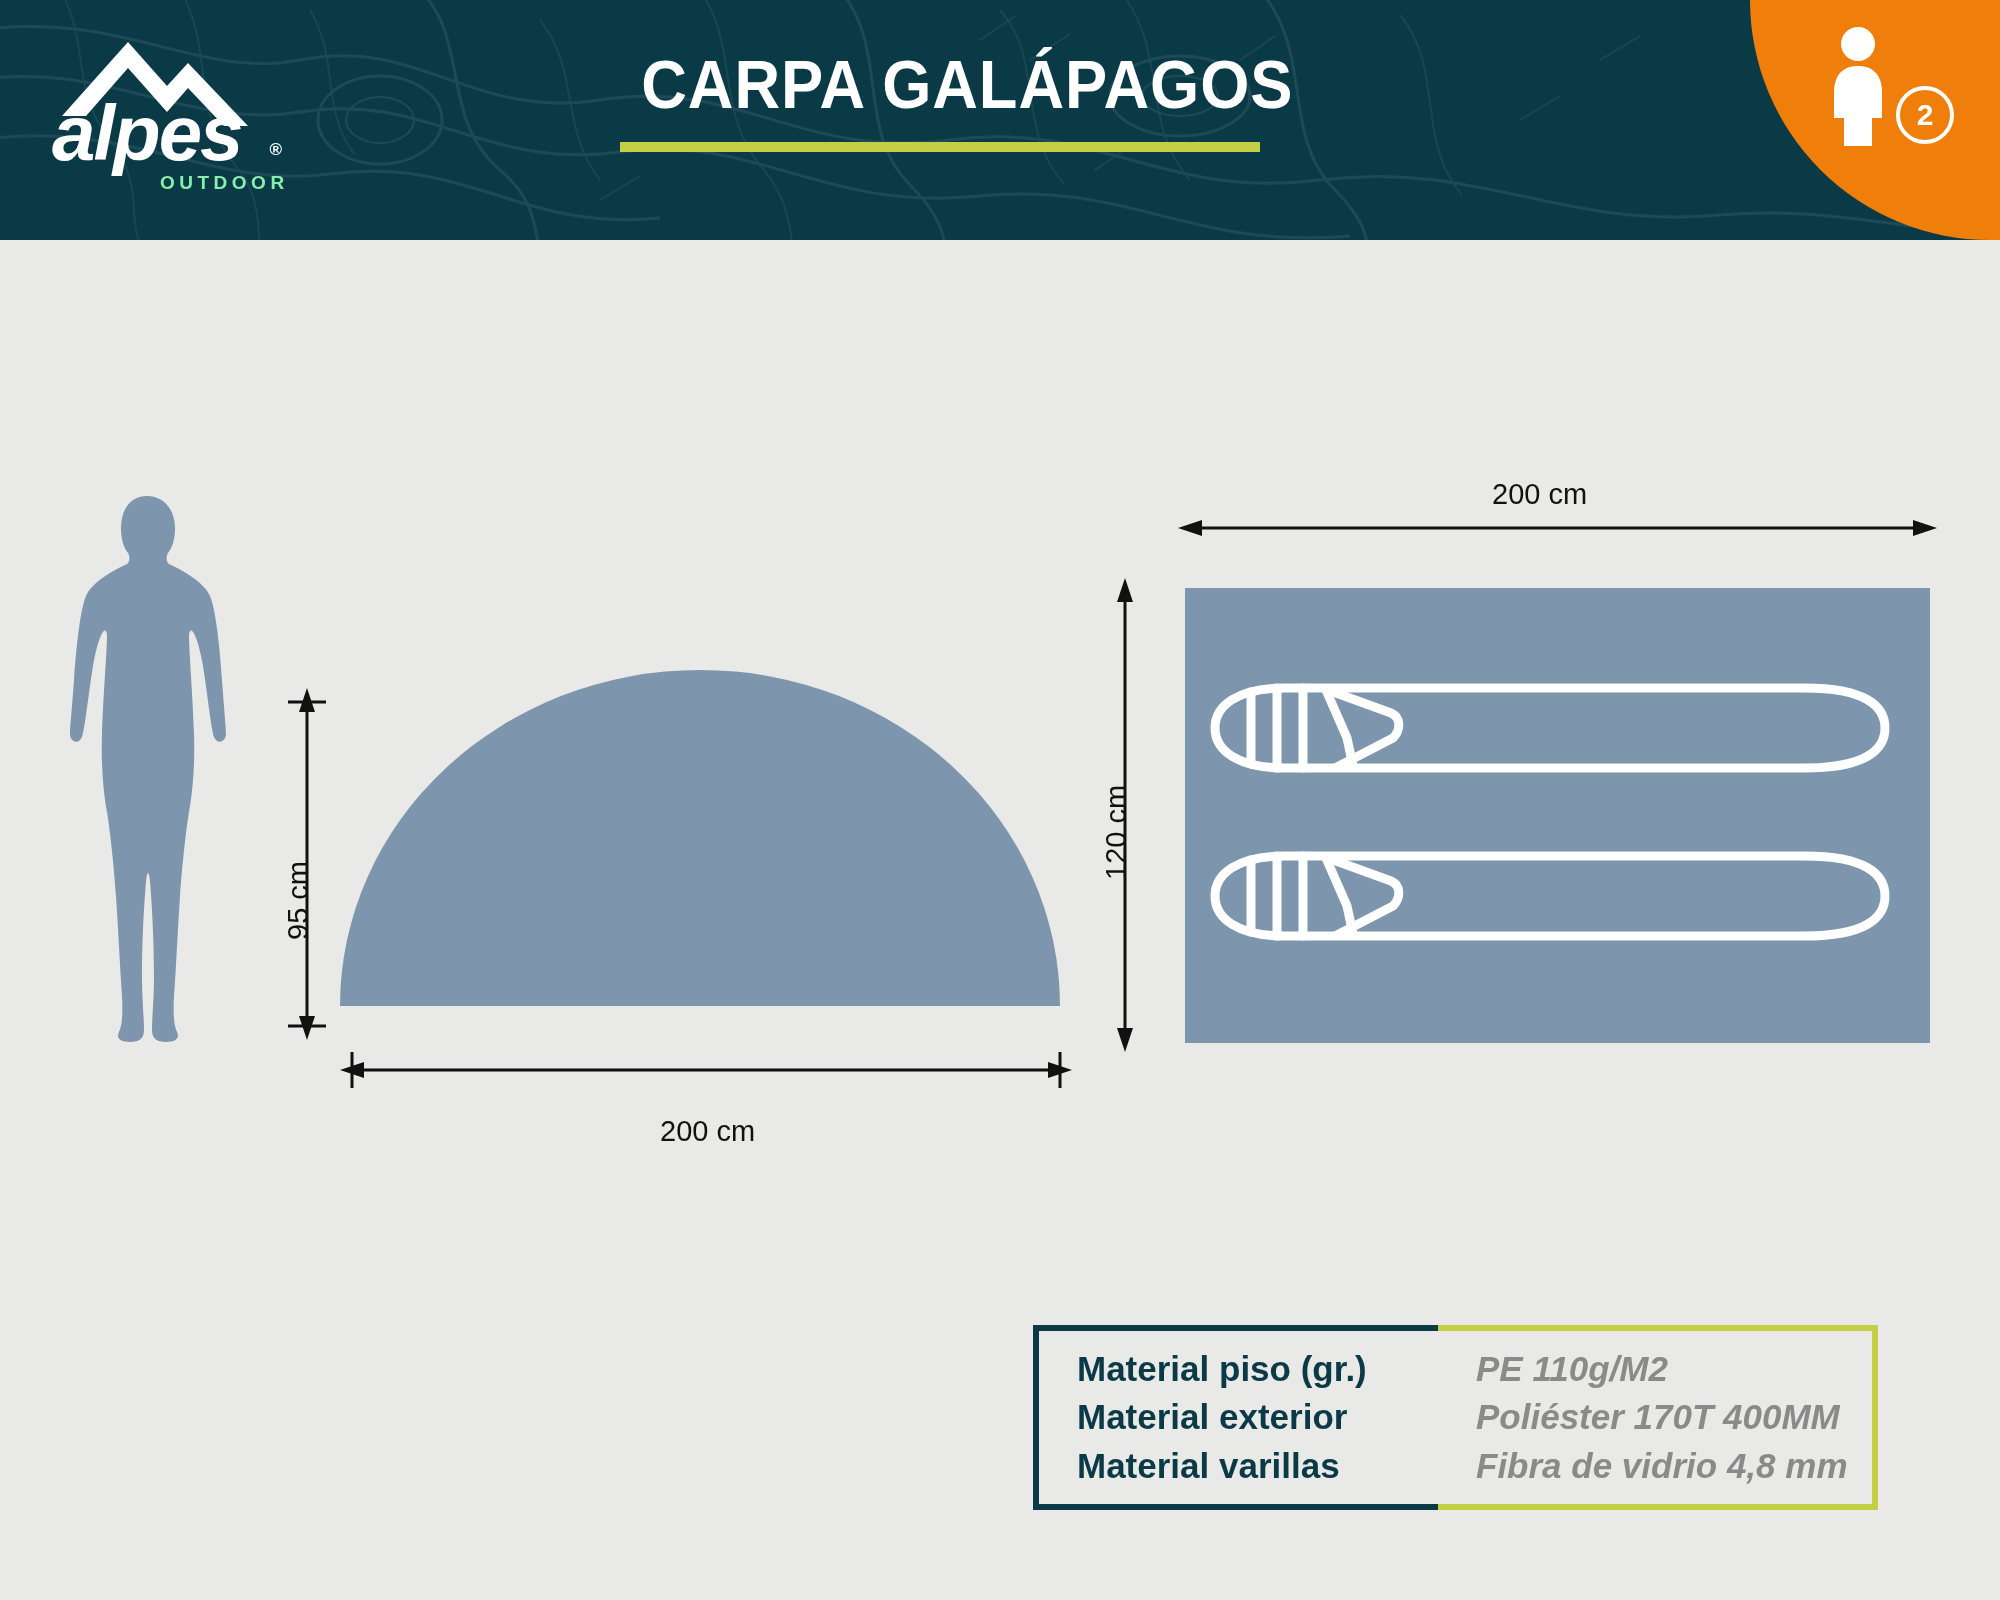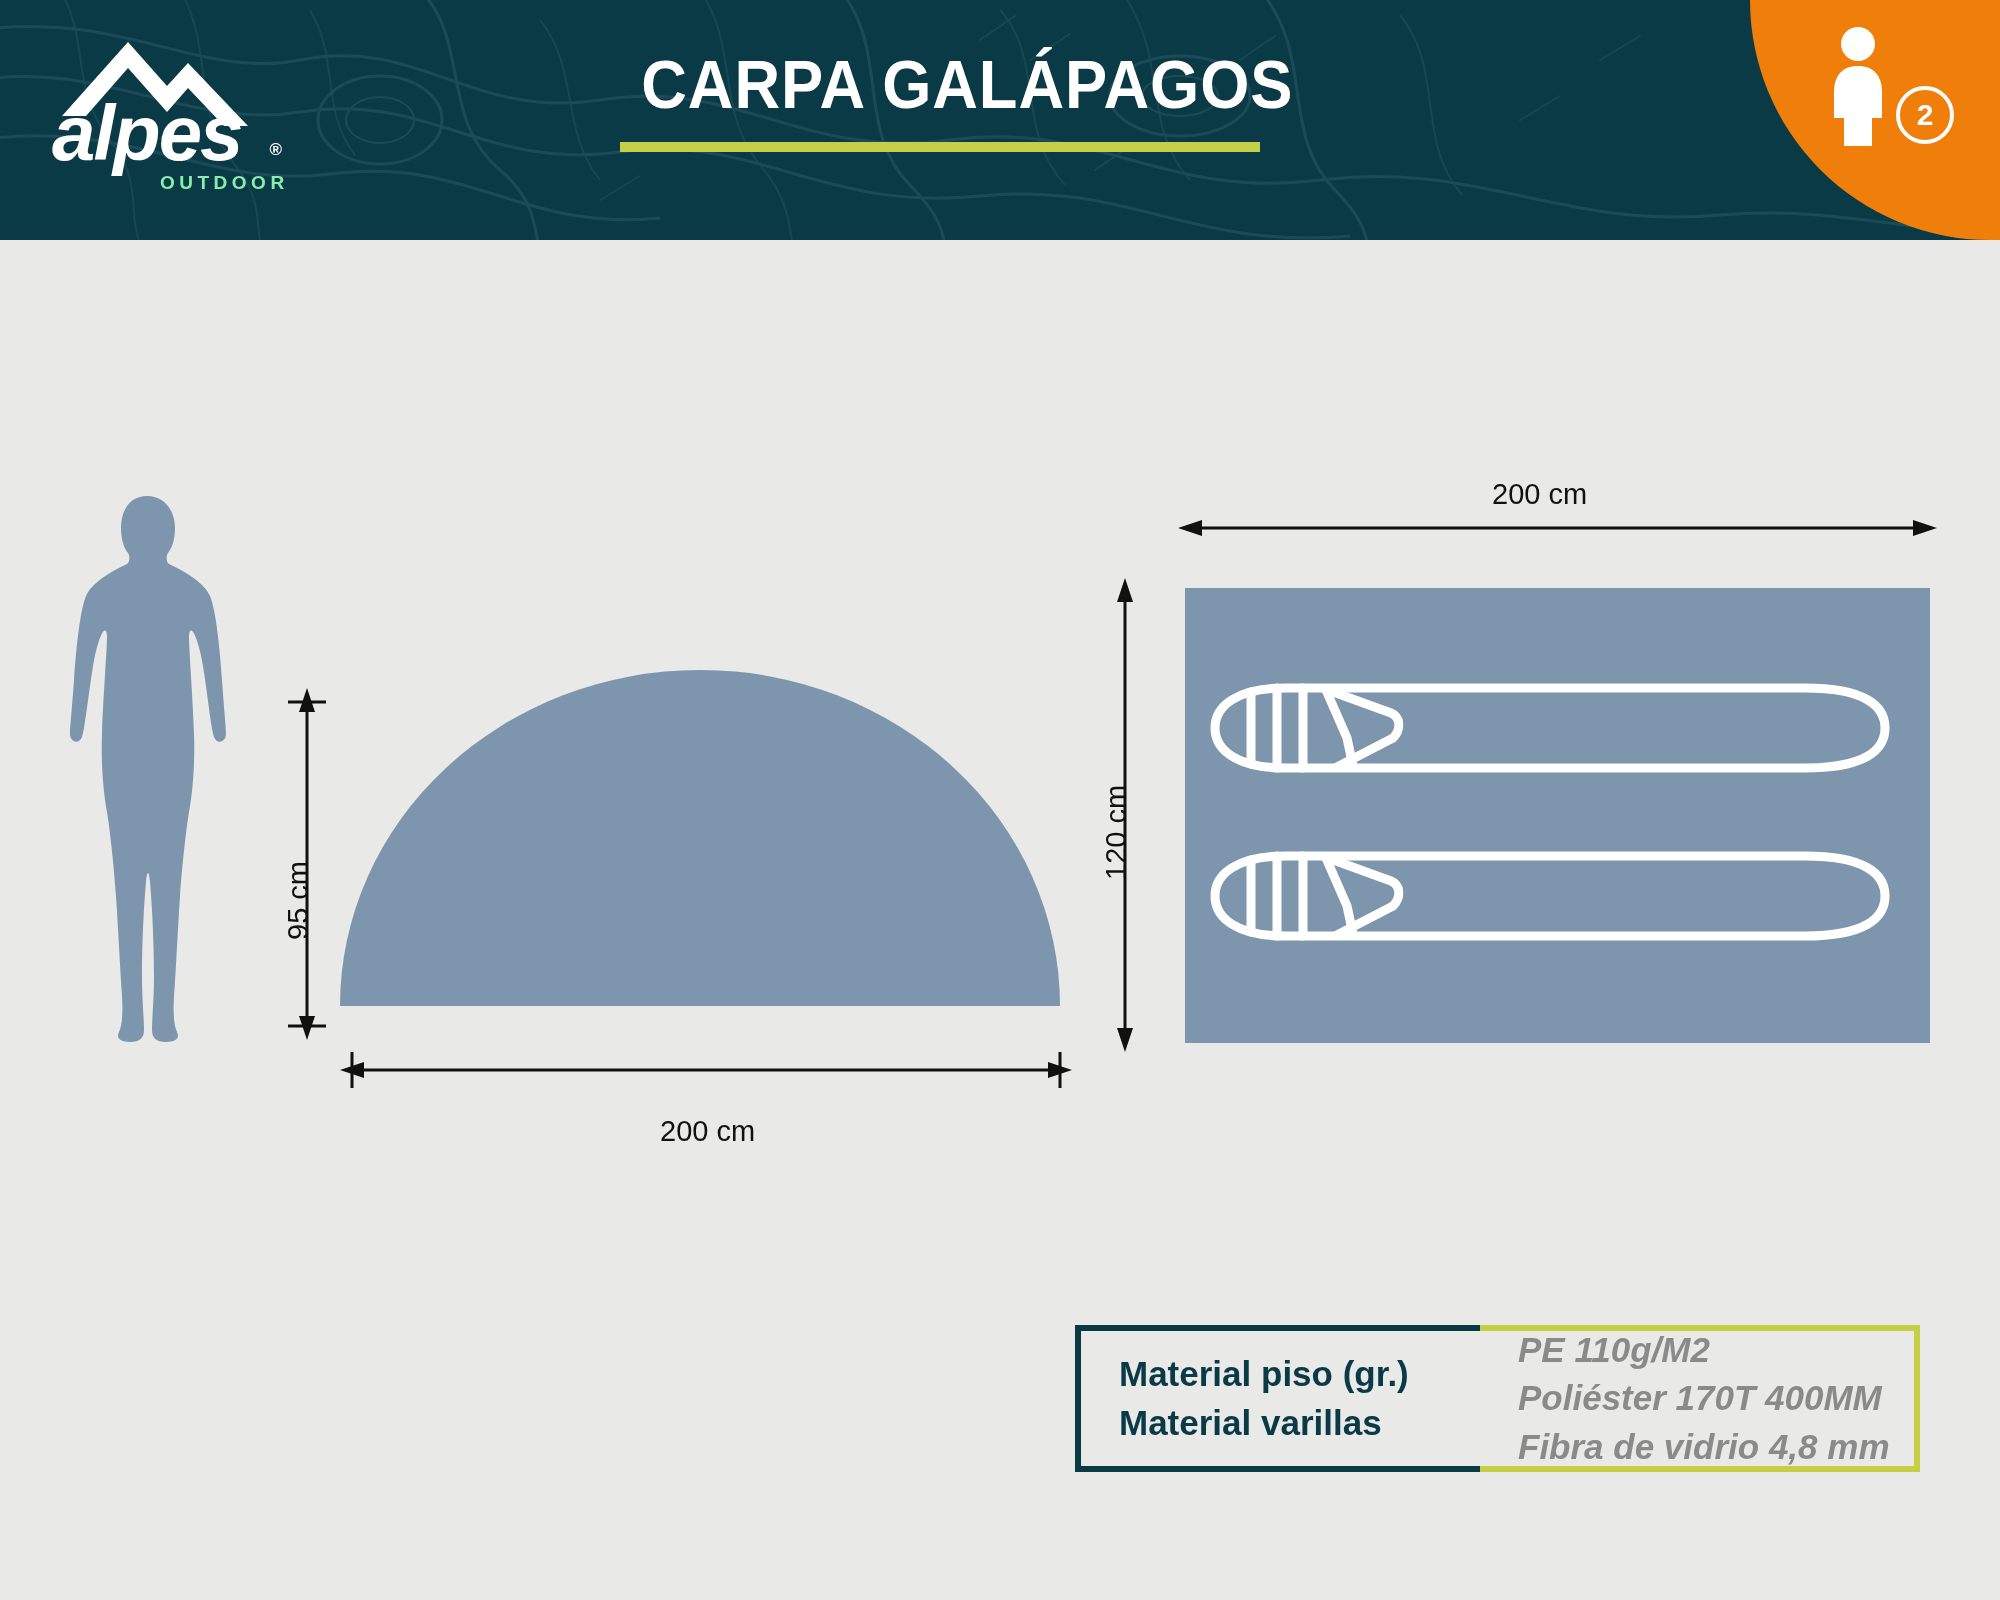--- a/index.html
+++ b/index.html
@@ -80,22 +80,22 @@
   .dimlines polygon{fill:#111;}
 
   .dimlabel{
     position:absolute;color:#111;font-size:29px;font-weight:400;
     white-space:nowrap;
   }
   .vert{transform:rotate(-90deg);transform-origin:left top;}
 
   
   .spec{
-    position:absolute;left:1075px;top:1325px;
-    width:845px;height:147px;display:flex;
+    position:absolute;left:1033px;top:1325px;
+    width:845px;height:185px;display:flex;
   }
   .spec-col{
     box-sizing:border-box;padding:14px 0 14px 38px;
     display:flex;flex-direction:column;justify-content:center;
   }
   .spec-labels{
     width:405px;border:6px solid #0b3a47;border-right:none;
   }
   .spec-values{
     flex:1;border:6px solid #c5cf45;border-left:none;
@@ -231,20 +231,21 @@
 
     <div class="dimlabel vert" style="left:282px;top:700px;">95 cm</div>
     <div class="dimlabel" style="left:660px;top:875px;">200 cm</div>
     <div class="dimlabel vert" style="left:1100px;top:640px;">120 cm</div>
     <div class="dimlabel" style="left:1492px;top:238px;">200 cm</div>
   </div>
 
   <div class="spec">
     <div class="spec-col spec-labels">
       <div class="row">Material piso (gr.)</div>
+      <div class="row">Material exterior</div>
       <div class="row">Material varillas</div>
     </div>
     <div class="spec-col spec-values">
       <div class="row">PE 110g/M2</div>
       <div class="row">Poliéster 170T 400MM</div>
       <div class="row">Fibra de vidrio 4,8 mm</div>
     </div>
   </div>
 
 </div>

